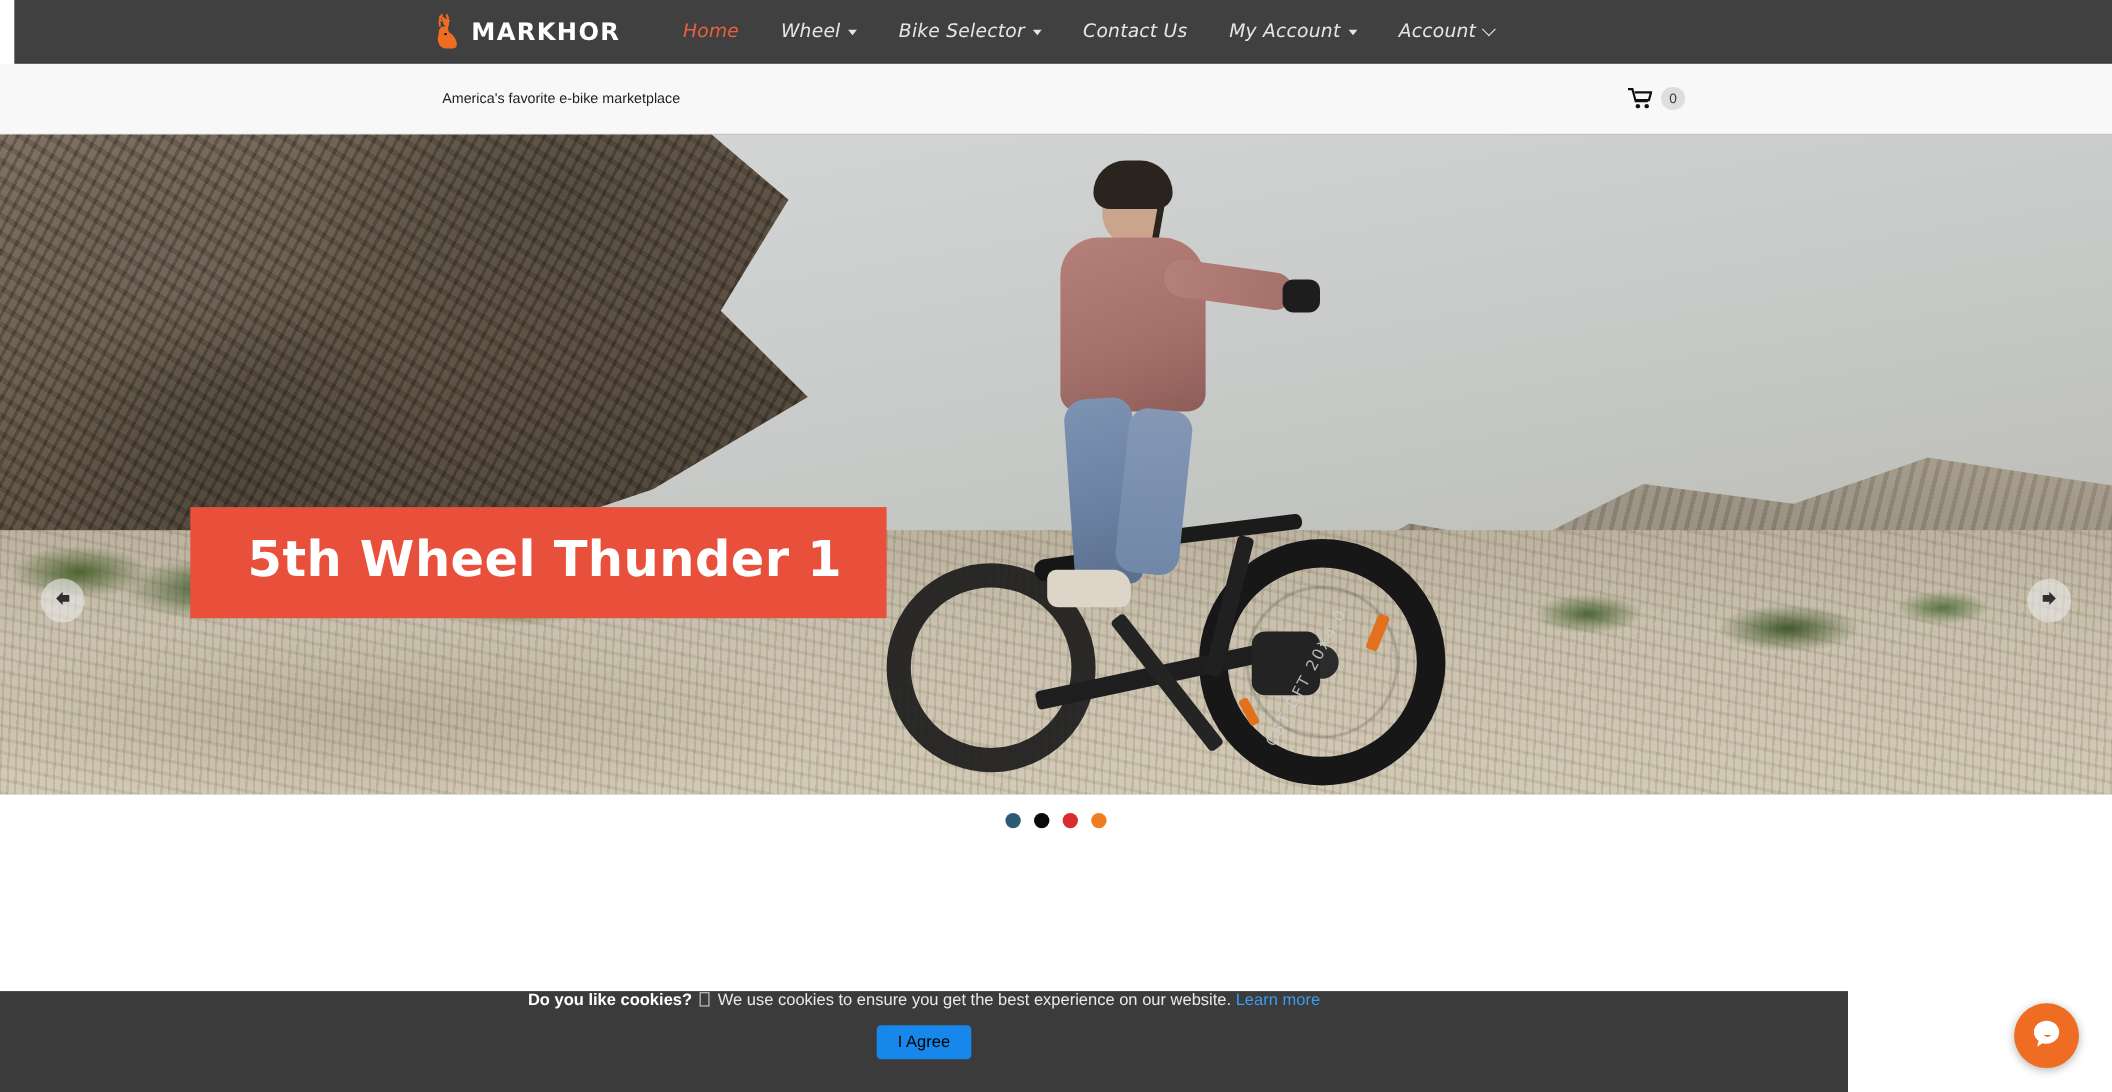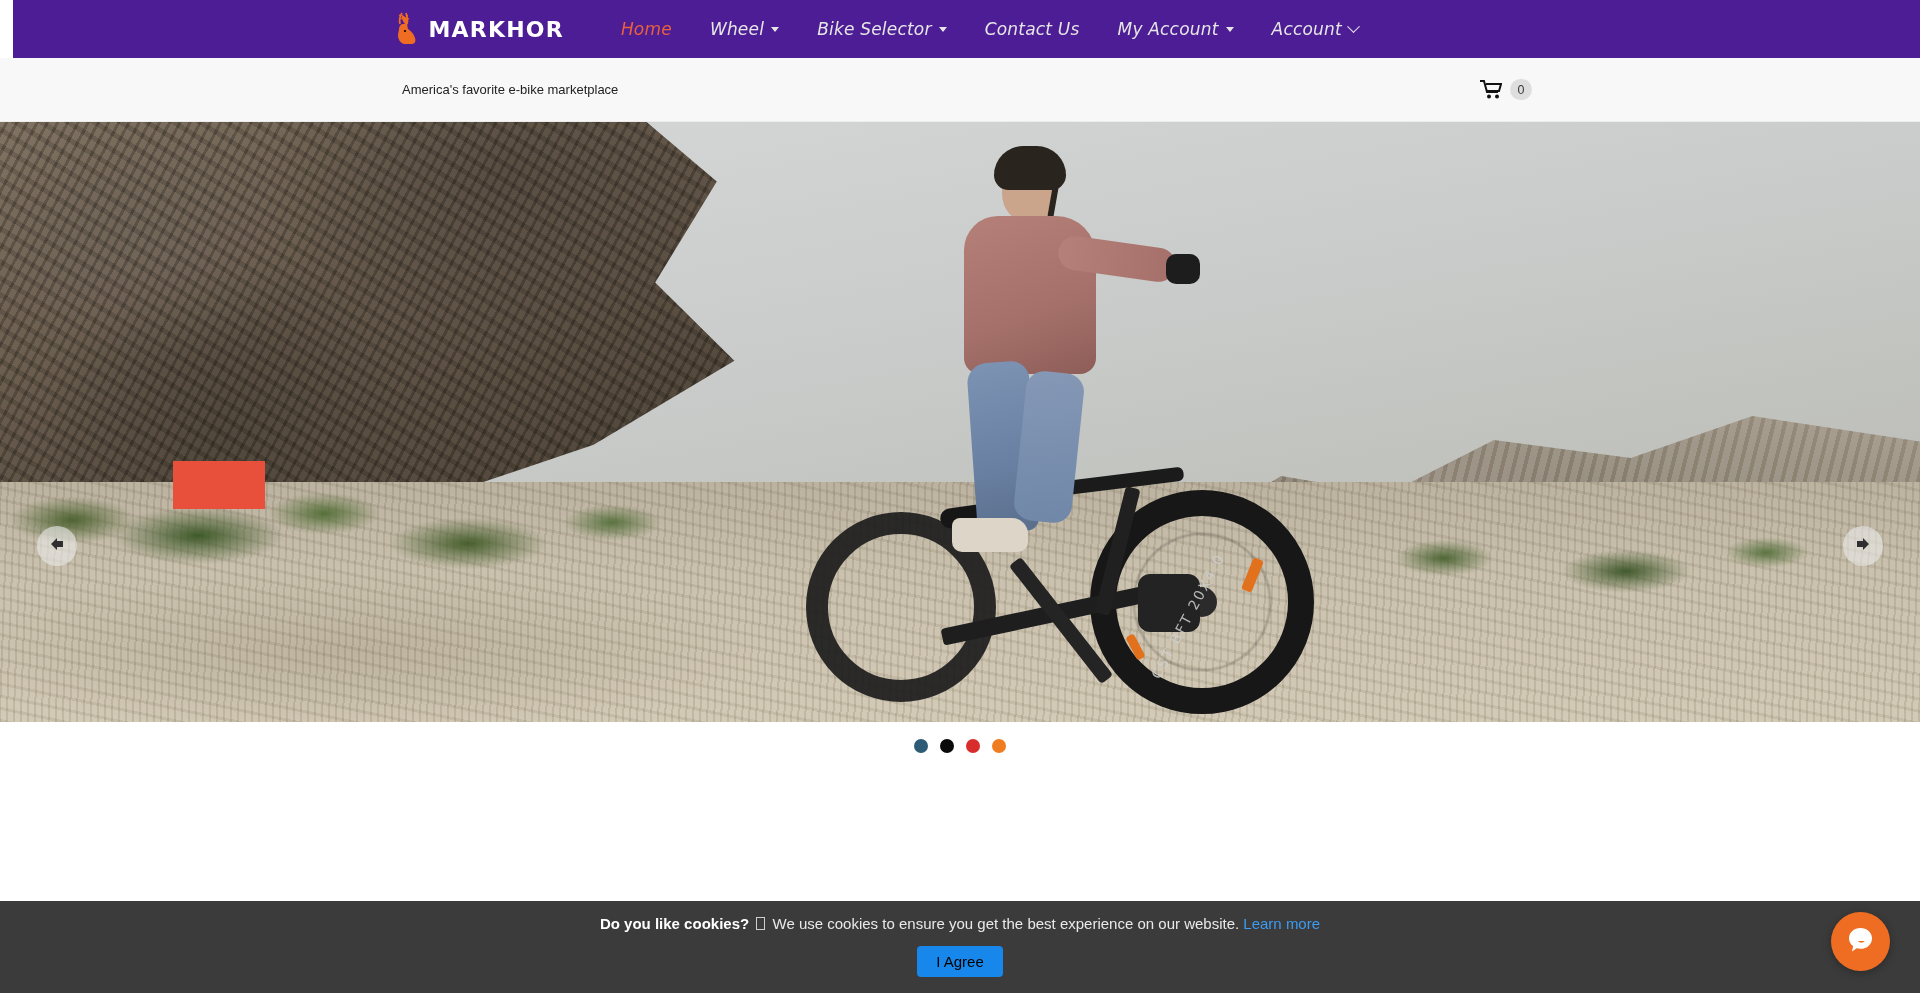--- a/index.html
+++ b/index.html
@@ -10,21 +10,21 @@
     overflow: hidden;
     background: #ffffff;
     font-family: "Liberation Sans", sans-serif;
   }
 
   .page { position: relative; width: 1920px; height: 993px; overflow: hidden; }
 
   
   .topnav {
     height: 58px;
-    background: #4c1d95;
+    background: #404040;
     display: flex;
     justify-content: center;
     gap: 0;
     position: relative;
     z-index: 30;
     margin-left: 13px;
   }
   .nav-inner {
     display: flex;
     align-items: center;
@@ -290,24 +290,23 @@
     display: flex; align-items: center; justify-content: center; gap: 12px;
     background: #fff;
   }
   .dot { width: 14px; height: 14px; border-radius: 50%; cursor: pointer; }
 
   
   .content { position: relative; height: 225px; background: #ffffff; }
 
   
   .cookiebar {
-    position: absolute; left: 0; bottom: 0; width: 1920px; height: 92px;
+    position: absolute; left: 0; bottom: 0; width: 1680px; height: 92px;
     background: #3b3b3b; z-index: 40;
     display: flex; flex-direction: column; align-items: center;
-    padding-top: 14px;
   }
   .cookie-text { font-size: 15px; color: #e9e9e9; }
   .cookie-text b { color: #ffffff; }
   .tofu {
     display: inline-block; width: 9px; height: 13px;
     border: 1px solid #cfcfcf; vertical-align: -1px; margin: 0 3px;
   }
   .cookie-link { color: #3d9bf0; text-decoration: none; cursor: pointer; }
   .cookie-btn {
     margin-top: 14px;
@@ -429,20 +428,21 @@
         <div class="r-torso"></div>
         <div class="r-arm"></div>
         <div class="r-hand"></div>
         <div class="r-leg1"></div>
         <div class="r-leg2"></div>
         <div class="r-shoe"></div>
       </div>
     </div>
 
     <div class="hero-caption" style="background: rgb(232, 80, 60);">
+      <div>5th Wheel Thunder 1</div>
     </div>
 
     <div class="hero-arrow left">
       <span>
         <svg width="18" height="16" viewBox="0 0 18 16">
           <path d="M9 2 L3 8 L9 14 L9 11 L15 11 L15 5 L9 5 Z" fill="#2f2f2f"></path>
         </svg>
       </span>
     </div>
     <div class="hero-arrow right">

